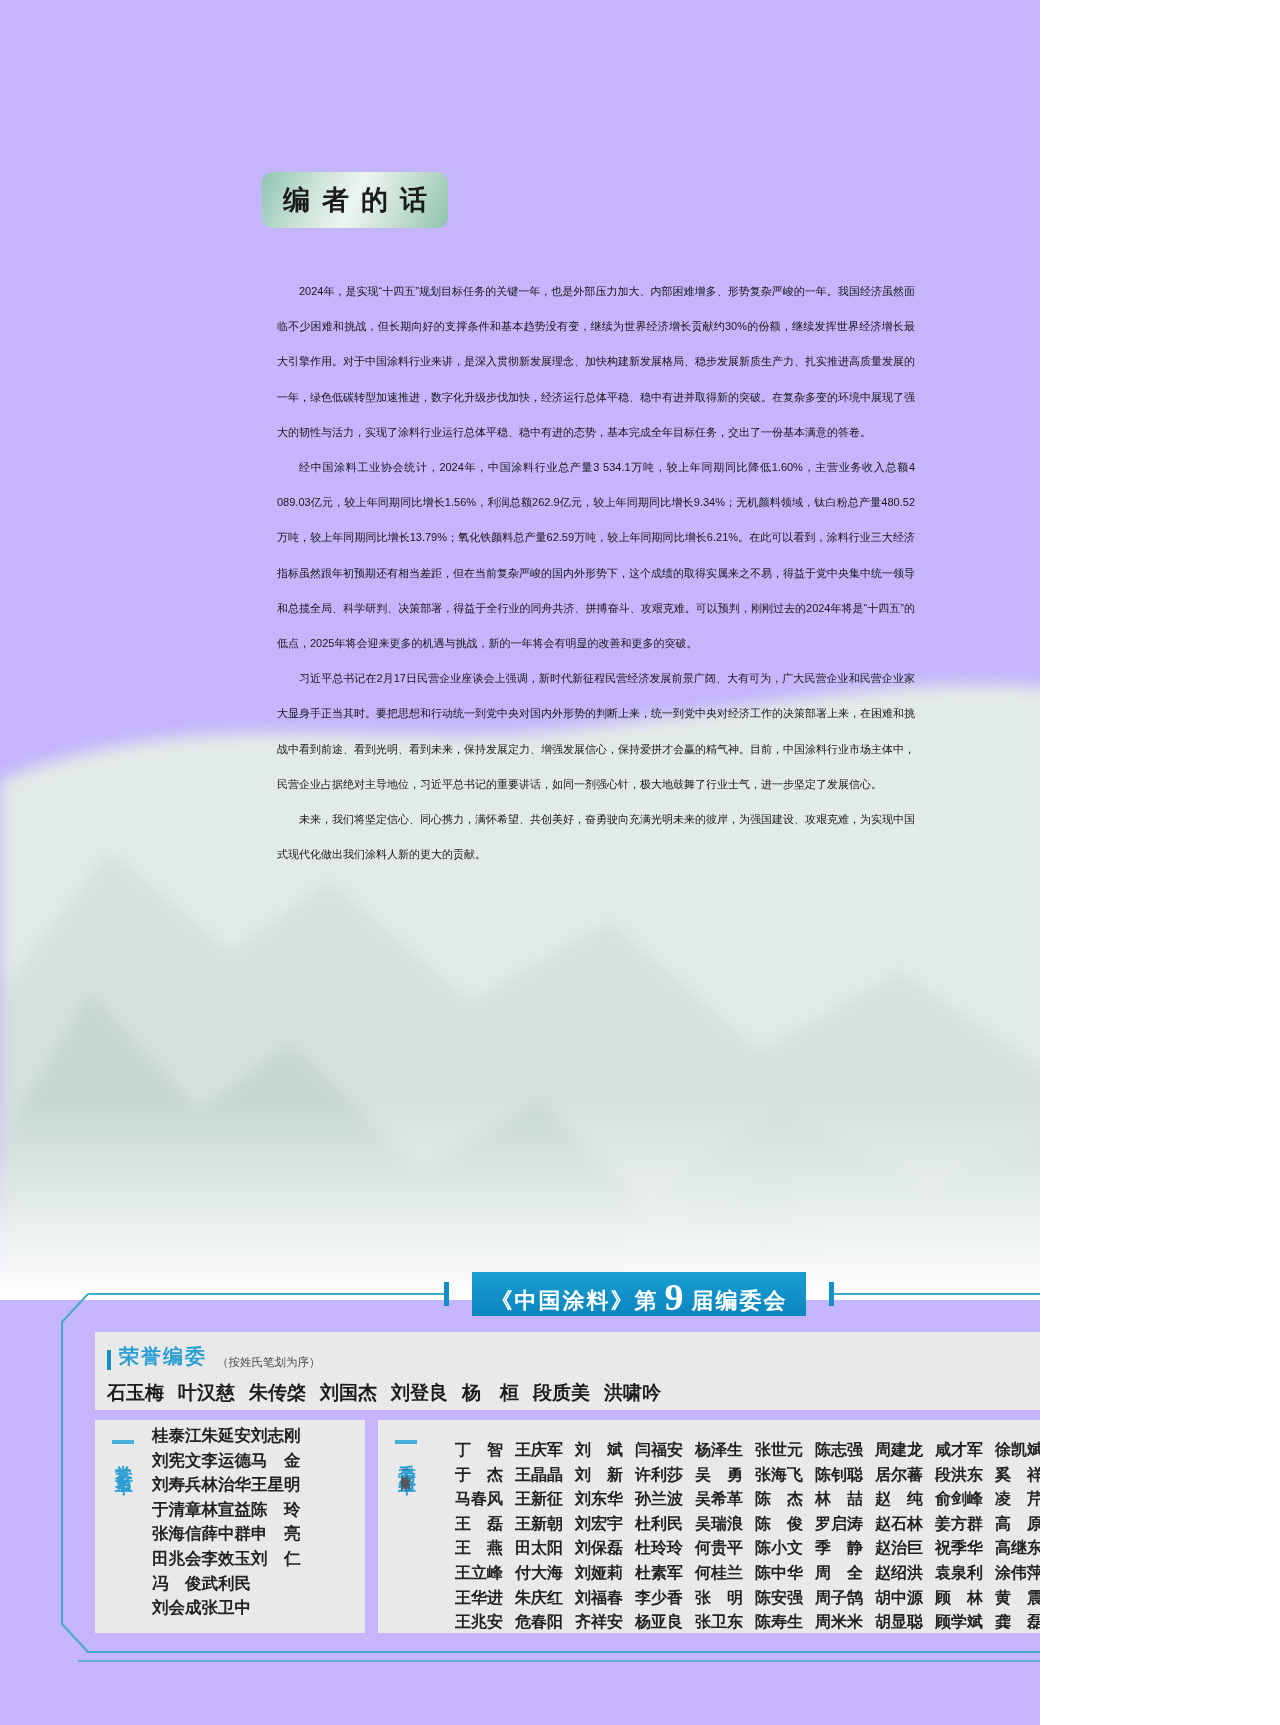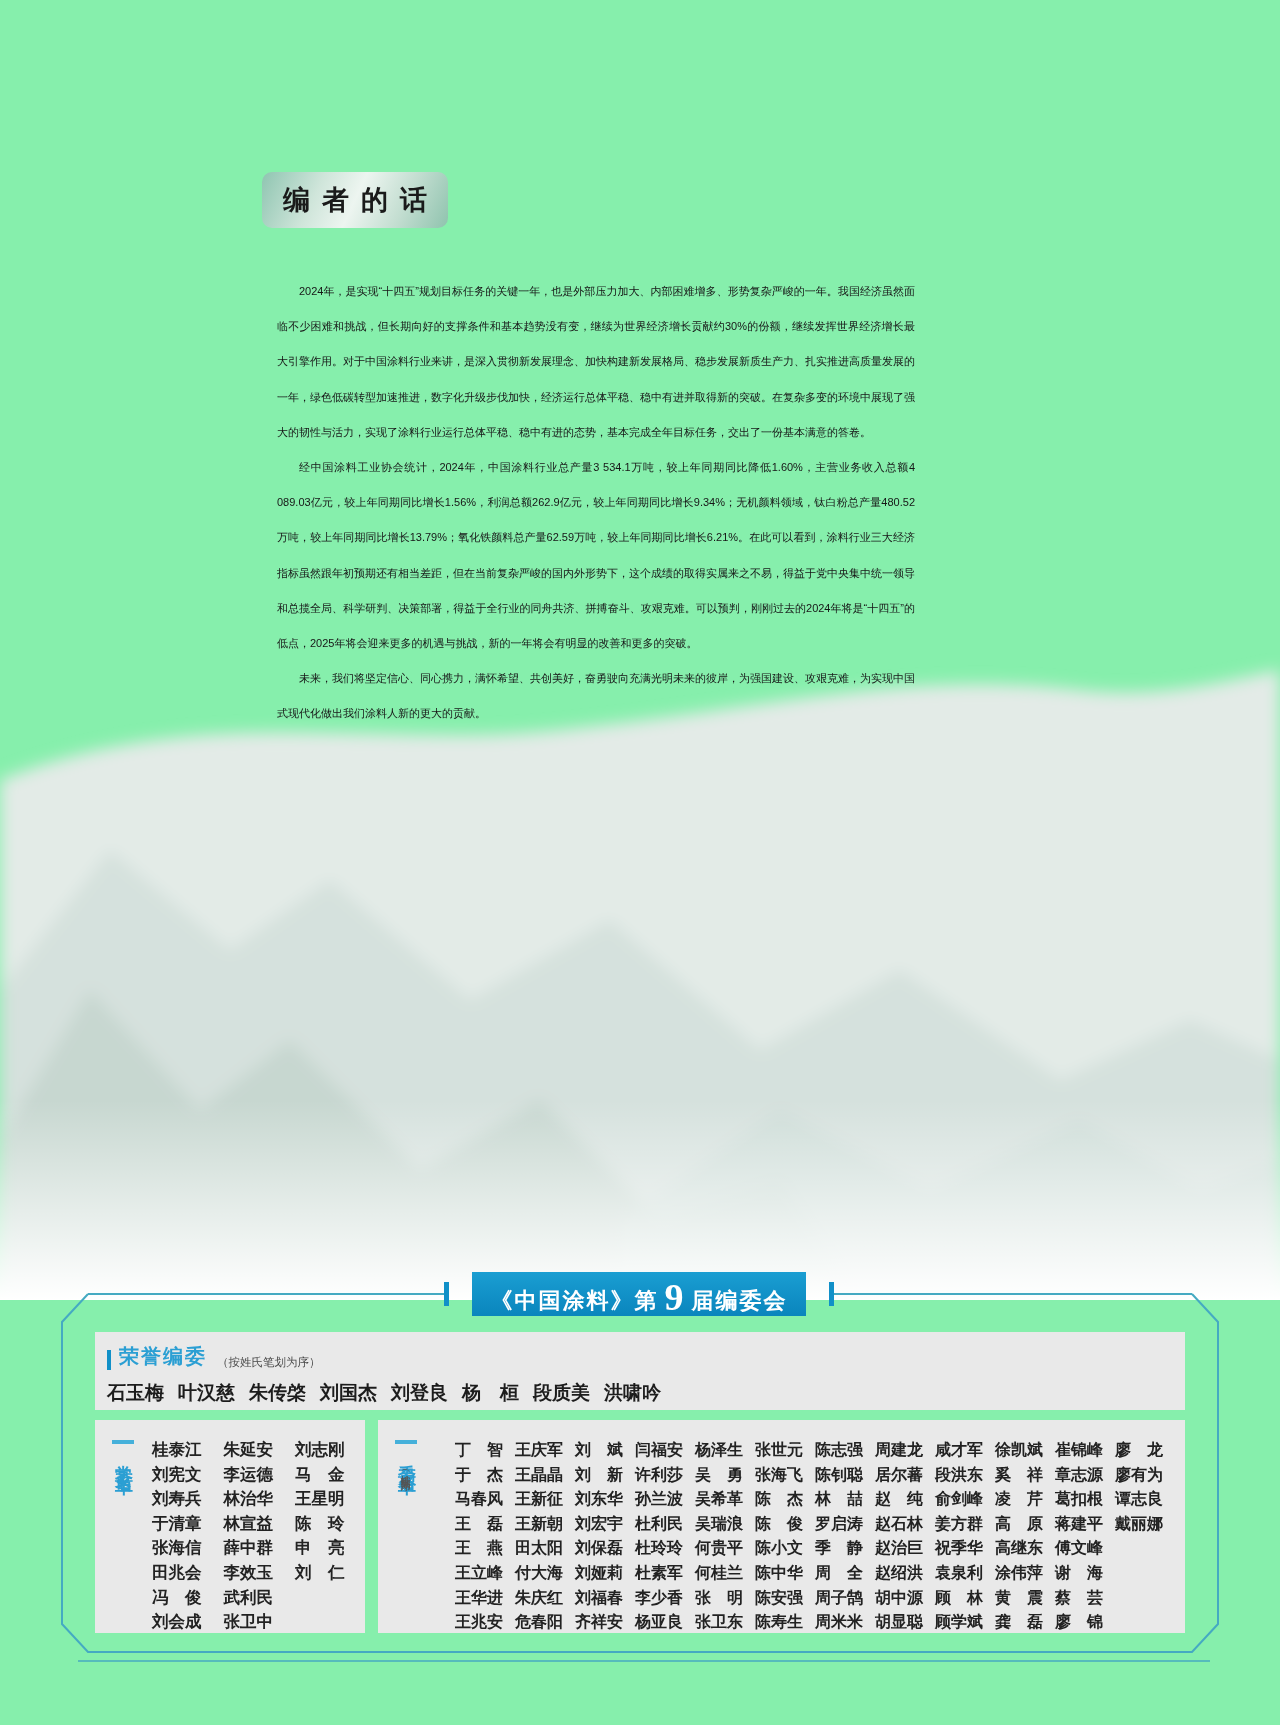--- a/index.html
+++ b/index.html
@@ -1,17 +1,17 @@
 <!DOCTYPE html>
 <html><head>
 <meta charset="utf-8">
 <style>
   html,body{margin:0;padding:0;}
   .page{
-    position:relative; width:1280px; height:1725px; background:#86efac;
+    position:relative; width:1040px; height:1725px; background:#c4b5fd;
     overflow:hidden; font-family:"Liberation Sans", sans-serif;
   }
   
   .mountains{position:absolute; left:0; top:520px; z-index:0;}
   
   .title-badge{
     position:absolute; left:262px; top:172px; width:186px; height:56px; z-index:2;
     border-radius:10px;
     background:linear-gradient(115deg,#8fc5b1 0%,#cfe5da 30%,#edf5f0 50%,#c2ddd0 75%,#8fc3ae 100%);
     display:flex; align-items:center; justify-content:center;
@@ -67,22 +67,22 @@
     font-family:"Liberation Serif", serif; letter-spacing:1px;
   }
   .standing-vwrap{left:17px; top:20px;}
   .members-vwrap{left:17px; top:20px;}
   
   .name-grid{
     position:absolute; display:grid; grid-auto-flow:column;
     font-family:"Liberation Serif", serif;
   }
   .standing-grid{
-    left:57px; top:18px;
-    grid-template-rows:repeat(8, 24.6px); column-gap:22px;
+    left:57px; top:4px;
+    grid-template-rows:repeat(8, 24.6px); 
   }
   .standing-grid .name{
     width:3em; font-size:16.5px; font-weight:600; color:#222; line-height:24.6px;
     text-align:justify; text-align-last:justify;
   }
   .members-grid{
     left:77px; top:18px;
     grid-template-rows:repeat(8, 24.6px); column-gap:12px;
   }
   .members-grid .name{
@@ -112,20 +112,21 @@
       <path d="M620 700 L780 590 L930 670 L1080 600 L1200 670 L1280 640 L1280 780 L620 780 Z" fill="#cbdbd5" opacity="0.75"></path>
     </g>
     <rect x="0" y="580" width="1280" height="200" fill="url(#fadeWhite)"></rect>
   </svg>
 
   <div class="title-badge">编者的话</div>
 
   <div class="article">
     <p>2024年，是实现“十四五”规划目标任务的关键一年，也是外部压力加大、内部困难增多、形势复杂严峻的一年。我国经济虽然面临不少困难和挑战，但长期向好的支撑条件和基本趋势没有变，继续为世界经济增长贡献约30%的份额，继续发挥世界经济增长最大引擎作用。对于中国涂料行业来讲，是深入贯彻新发展理念、加快构建新发展格局、稳步发展新质生产力、扎实推进高质量发展的一年，绿色低碳转型加速推进，数字化升级步伐加快，经济运行总体平稳、稳中有进并取得新的突破。在复杂多变的环境中展现了强大的韧性与活力，实现了涂料行业运行总体平稳、稳中有进的态势，基本完成全年目标任务，交出了一份基本满意的答卷。</p>
     <p>经中国涂料工业协会统计，2024年，中国涂料行业总产量3 534.1万吨，较上年同期同比降低1.60%，主营业务收入总额4 089.03亿元，较上年同期同比增长1.56%，利润总额262.9亿元，较上年同期同比增长9.34%；无机颜料领域，钛白粉总产量480.52万吨，较上年同期同比增长13.79%；氧化铁颜料总产量62.59万吨，较上年同期同比增长6.21%。在此可以看到，涂料行业三大经济指标虽然跟年初预期还有相当差距，但在当前复杂严峻的国内外形势下，这个成绩的取得实属来之不易，得益于党中央集中统一领导和总揽全局、科学研判、决策部署，得益于全行业的同舟共济、拼搏奋斗、攻艰克难。可以预判，刚刚过去的2024年将是“十四五”的低点，2025年将会迎来更多的机遇与挑战，新的一年将会有明显的改善和更多的突破。</p>
+    <p>习近平总书记在2月17日民营企业座谈会上强调，新时代新征程民营经济发展前景广阔、大有可为，广大民营企业和民营企业家大显身手正当其时。要把思想和行动统一到党中央对国内外形势的判断上来，统一到党中央对经济工作的决策部署上来，在困难和挑战中看到前途、看到光明、看到未来，保持发展定力、增强发展信心，保持爱拼才会赢的精气神。目前，中国涂料行业市场主体中，民营企业占据绝对主导地位，习近平总书记的重要讲话，如同一剂强心针，极大地鼓舞了行业士气，进一步坚定了发展信心。</p>
     <p>未来，我们将坚定信心、同心携力，满怀希望、共创美好，奋勇驶向充满光明未来的彼岸，为强国建设、攻艰克难，为实现中国式现代化做出我们涂料人新的更大的贡献。</p>
   </div>
 
   <svg class="board-frame" width="1280" height="420" viewBox="0 0 1280 420" aria-hidden="true">
     <g fill="none" stroke="#45aac2" stroke-width="2">
       <path d="M88 14 H446"></path>
       <path d="M830 14 H1192"></path>
       <path d="M88 14 L62 42 L62 344 L88 372 L1192 372 L1218 344 L1218 42 L1192 14"></path>
       <path d="M78 381 H1210" stroke-width="1.6"></path>
     </g>

